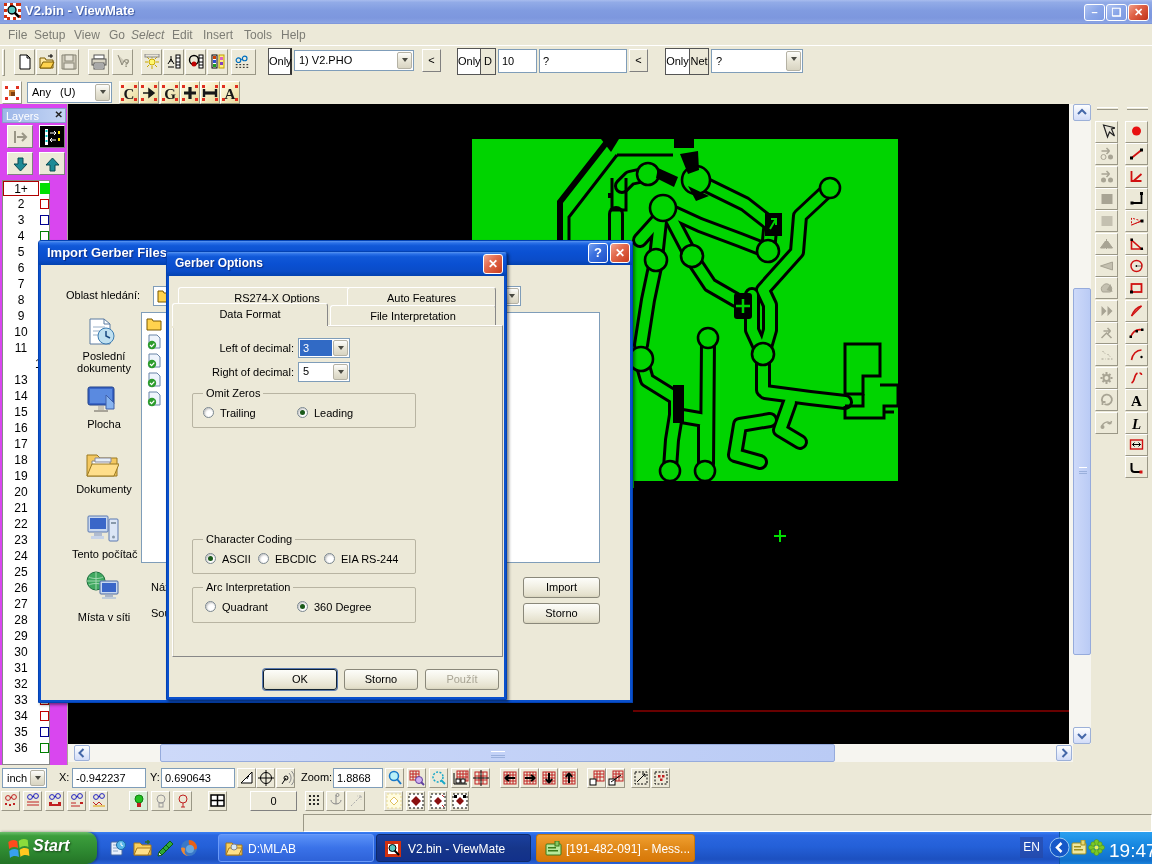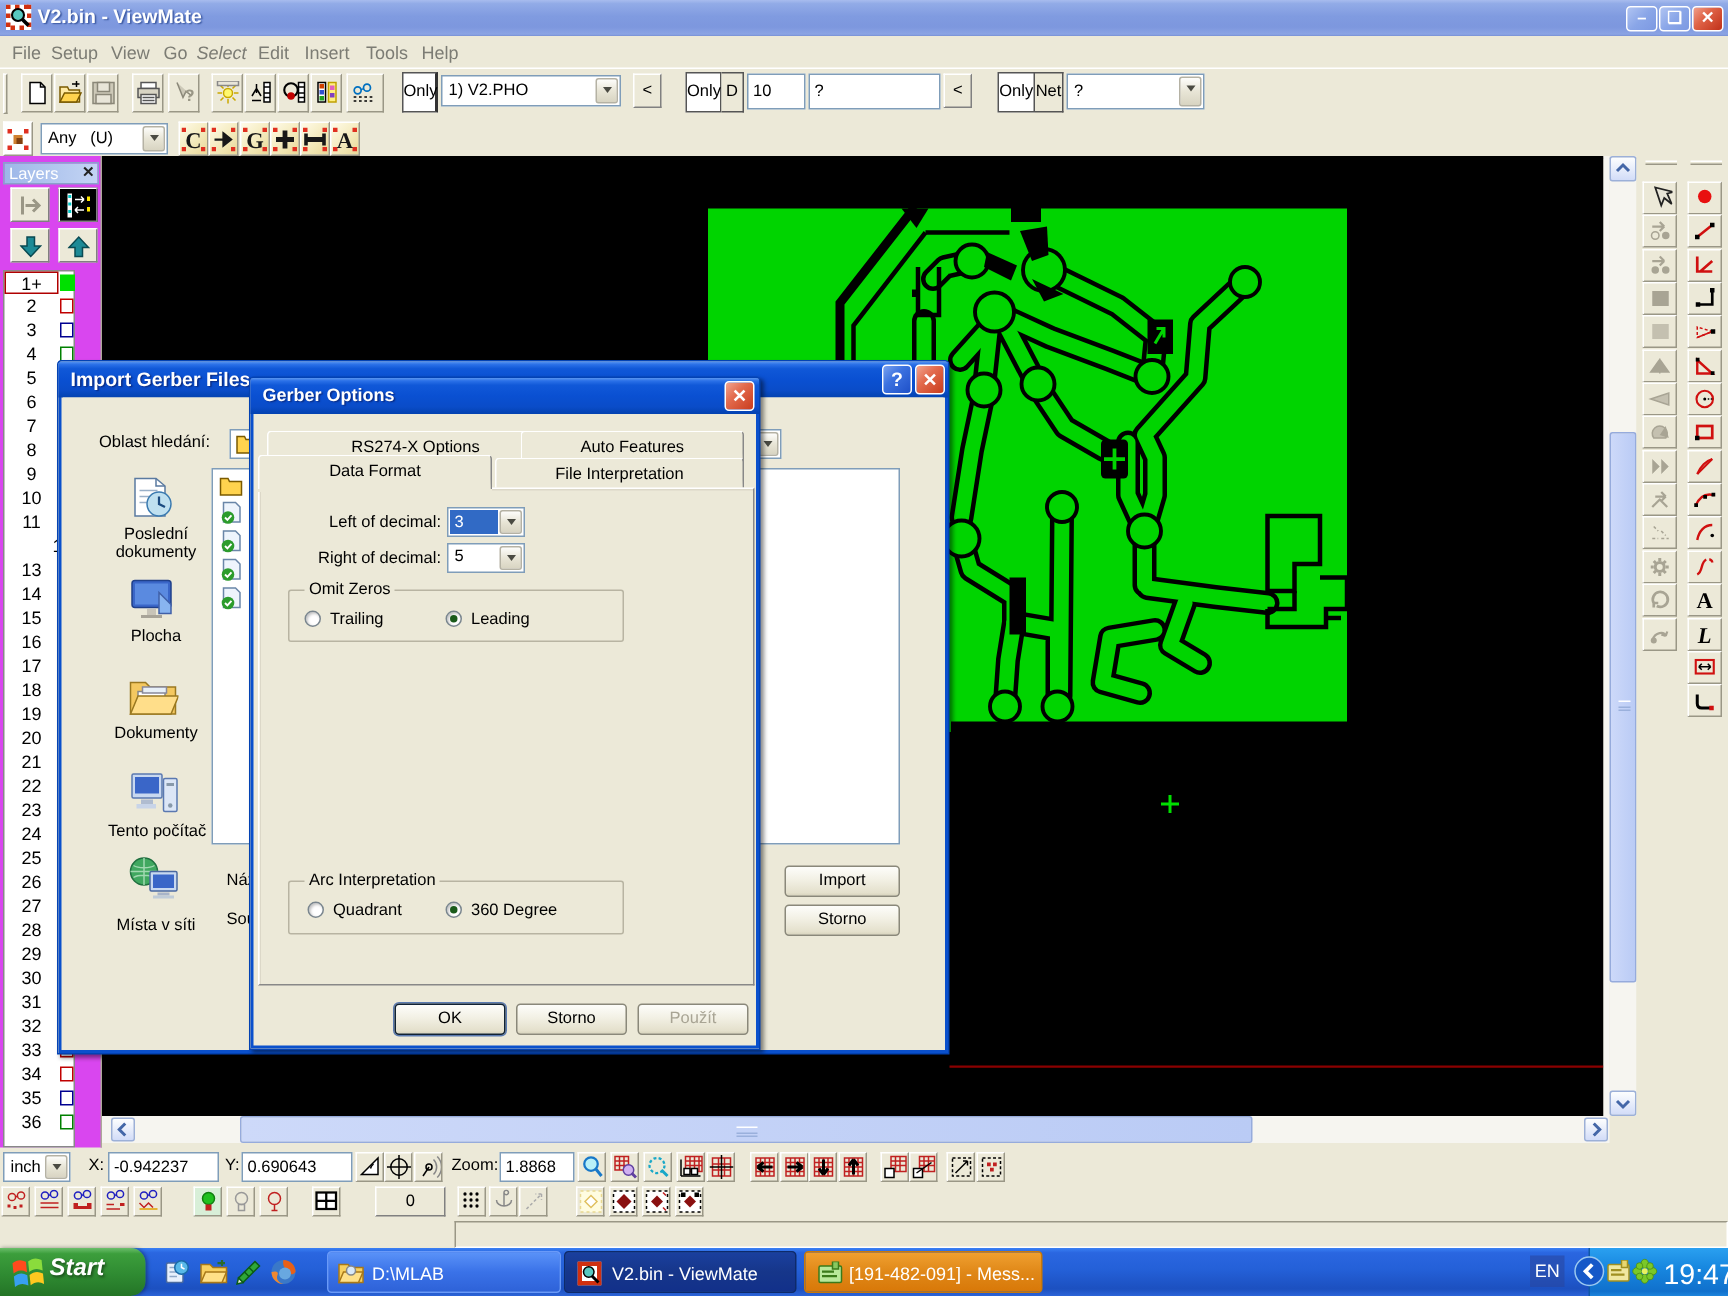--- a/index.html
+++ b/index.html
@@ -1129,20 +1129,29 @@
       <span class="abs" style="left:4px;top:2px;font-size:11px;">5</span>
       <span class="combo-arrow"></span>
     </div>
     <div class="grpbox" style="left:22px;top:117px;width:224px;height:35px;">
         <b>Omit Zeros</b>
       <span class="radio" style="left:10px;top:13px;"></span>
         <span class="rlabel" style="left:27px;top:13px;">Trailing</span>
       <span class="radio sel" style="left:104px;top:13px;"></span>
         <span class="rlabel" style="left:121px;top:13px;">Leading</span>
     </div>
+    <div class="grpbox" style="left:22px;top:263px;width:224px;height:35px;">
+        <b>Character Coding</b>
+      <span class="radio sel" style="left:12px;top:13px;"></span>
+        <span class="rlabel" style="left:29px;top:13px;">ASCII</span>
+      <span class="radio" style="left:65px;top:13px;"></span>
+        <span class="rlabel" style="left:82px;top:13px;">EBCDIC</span>
+      <span class="radio" style="left:131px;top:13px;"></span>
+        <span class="rlabel" style="left:148px;top:13px;">EIA RS-244</span>
+    </div>
     <div class="grpbox" style="left:22px;top:311px;width:224px;height:36px;">
         <b>Arc Interpretation</b>
       <span class="radio" style="left:12px;top:13px;"></span>
         <span class="rlabel" style="left:29px;top:13px;">Quadrant</span>
       <span class="radio sel" style="left:104px;top:13px;"></span>
         <span class="rlabel" style="left:121px;top:13px;">360 Degree</span>
     </div>
     <div class="pbtn" style="left:93px;top:393px;width:74px;border:1px solid #123;box-shadow:0 0 0 1px #5a7ab0;">OK</div>
     <div class="pbtn" style="left:174px;top:393px;width:74px;">Storno</div>
     <div class="pbtn" style="left:255px;top:393px;width:74px;color:#a8a494;">Použít</div>

